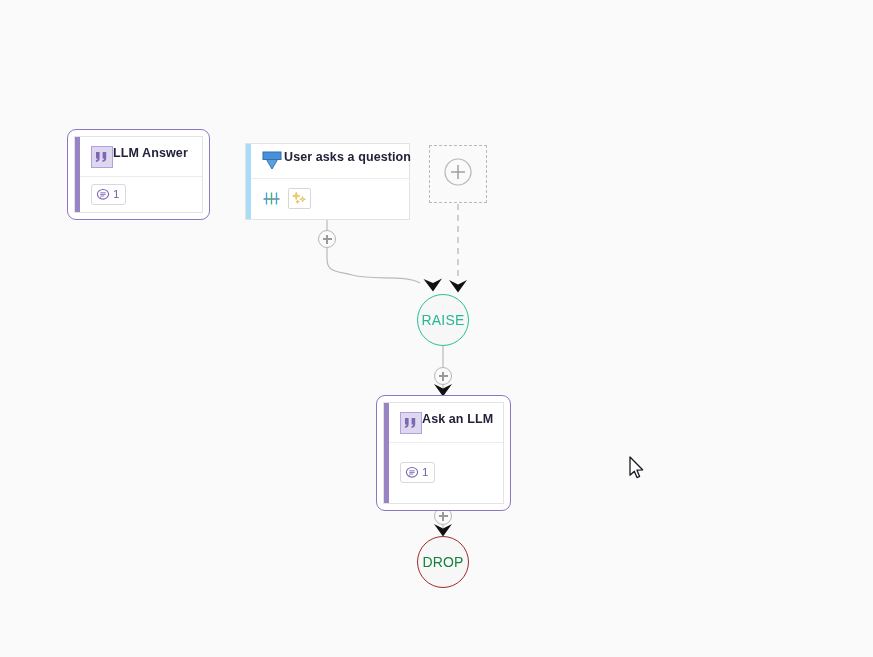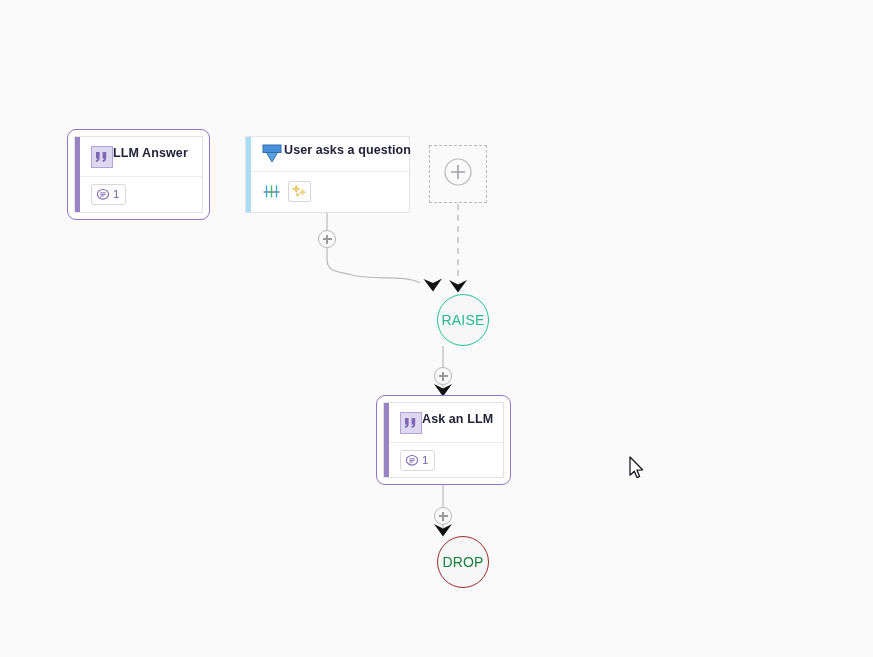--- a/index.html
+++ b/index.html
@@ -151,21 +151,20 @@
   .terminal-node {
     position: absolute;
     box-sizing: border-box;
     border-radius: 50%;
     display: flex;
     align-items: center;
     justify-content: center;
     background: #f7f7f7;
     font-size: 14px;
     letter-spacing: .2px;
-    margin-left: 20px;
   }
   .terminal-raise {
     border: 1.6px solid #27c296;
     color: #27b894;
   }
   .terminal-drop {
     border: 1.6px solid #9e2b2b;
     color: #15803d;
   }
 
@@ -256,21 +255,21 @@
               <line x1="4.3" y1="6.4" x2="9.7" y2="6.4" stroke="#7d67b5" stroke-width="0.9"></line>
               <line x1="4.3" y1="8.0" x2="8.2" y2="8.0" stroke="#7d67b5" stroke-width="0.9"></line>
             </svg>
           </span>
           <span class="badge-num">1</span>
         </span>
       </div>
     </div>
   </div>
 
-  <div class="node-card plain" style="left:245px; top:136px; width:165px; height:77px;">
+  <div class="node-card plain" style="left:245px; top:143px; width:165px; height:77px;">
     <div class="card-inner">
       <span class="accent-bar accent-blue"></span>
       <div class="card-head" style="padding:6px 10px 6px 14px;">
         <span class="icon-input">
           <svg width="24" height="22" viewBox="0 0 24 22">
             <rect x="3" y="2" width="18" height="7.5" fill="#4a90d9" stroke="#2f6fae" stroke-width="1"></rect>
             <path d="M6.5,9.5 L17.5,9.5 L12,19 Z" fill="#5ba0e0" stroke="#2f6fae" stroke-width="1"></path>
           </svg>
         </span>
         <span class="card-title">User asks a question</span>
@@ -317,21 +316,21 @@
 
   <div class="edge-plus" style="left:434px; top:507px;">
     <span class="pv"></span>
     <span class="ph"></span>
   </div>
 
   <div class="terminal-node terminal-raise" style="left:417px; top:294px; width:52px; height:52px;">
     <span>RAISE</span>
   </div>
 
-  <div class="node-card selected" style="left:376px; top:395px; width:135px; height:90px;">
+  <div class="node-card selected" style="left:376px; top:395px; width:135px; height:116px;">
     <div class="card-inner">
       <span class="accent-bar accent-purple"></span>
       <div class="card-head">
         <span class="icon-quote">
           <svg width="14" height="12" viewBox="0 0 14 12">
             <path d="M1,1 L4.6,1 L4.6,7.2 C4.6,9.4 3.2,10.6 1.2,11
                      L0.7,9.4 C1.9,9.1 2.6,8.5 2.6,7.6 L1,7.6 Z" fill="#7d67b5"></path>
             <path d="M7.6,1 L11.2,1 L11.2,7.2 C11.2,9.4 9.8,10.6 7.8,11
                      L7.3,9.4 C8.5,9.1 9.2,8.5 9.2,7.6 L7.6,7.6 Z" fill="#7d67b5"></path>
           </svg>

